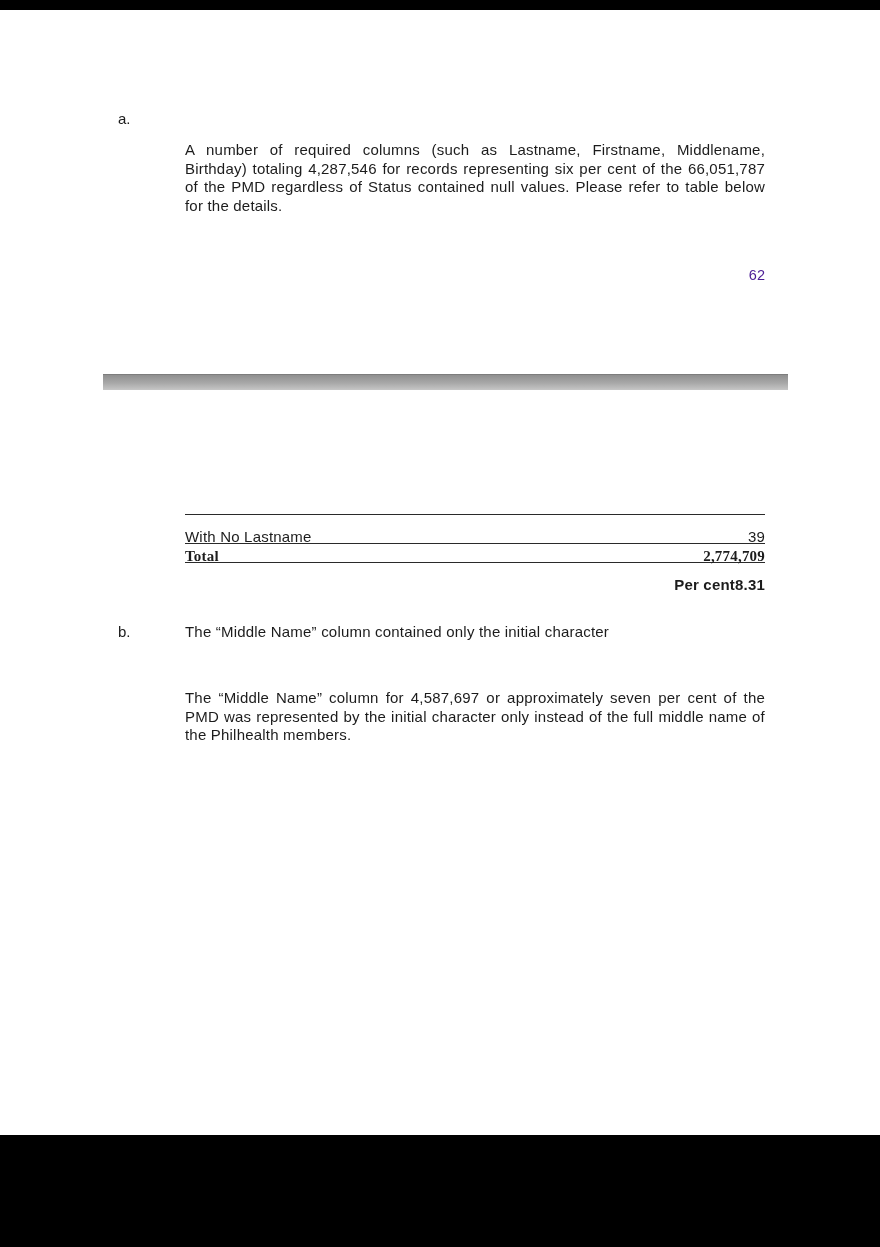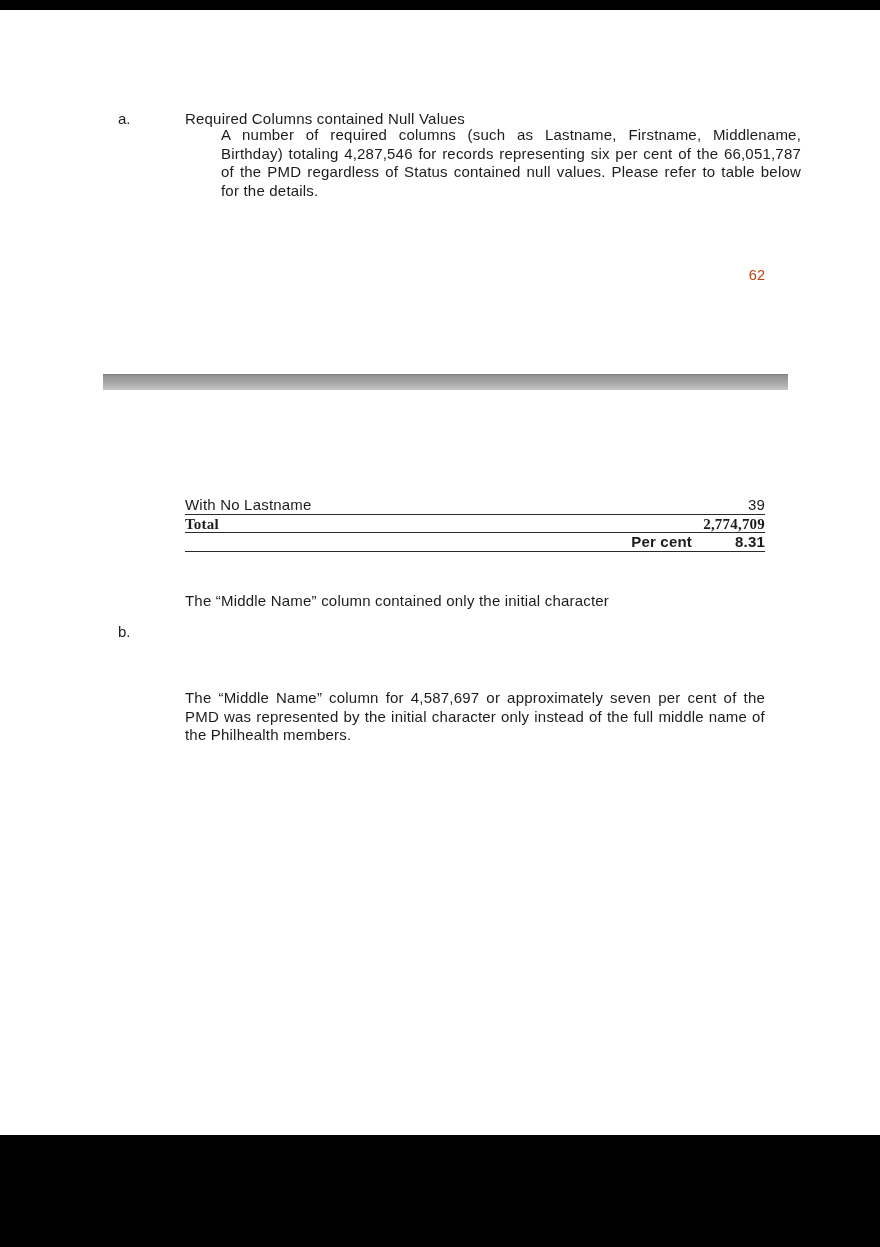--- a/index.html
+++ b/index.html
@@ -50,21 +50,21 @@
     letter-spacing: 0.2px;
     text-align: justify;
     text-justify: inter-word;
     color: #1c1c1c;
   }
   .page-number {
     position: absolute;
     right: 115px;
     top: 257px;
     font-size: 14.5px;
-    color: #c2410c;
+    color: #4c1d95;
   }
   .page-divider {
     position: absolute;
     left: 103px;
     top: 364px;
     width: 685px;
     height: 16px;
     border-top: 1px solid #7d7d7d;
     background: linear-gradient(to bottom, #8f8f8f 0%, #a9a9a9 55%, #c6c6c6 100%);
   }
@@ -75,26 +75,25 @@
     width: 580px;
     font-size: 15px;
     letter-spacing: 0.2px;
   }
   .trow {
     display: flex;
     justify-content: space-between;
     align-items: baseline;
     height: 18px;
     line-height: 18px;
-    gap: 43px;
   }
-  .trow .tvalue { text-align: right; }
+  .trow .tvalue { text-align: right; margin-top: 32px; }
   .trow.total {
     font-weight: bold;
-    height: 19px;
+    height: 30px;
     line-height: 18px;
     border-top: 1.5px solid #2a2a2a;
     border-bottom: 1.5px solid #2a2a2a;
     font-family: Liberation Serif, serif;
   }
   .trow.percent {
     font-weight: bold;
     height: 19px;
     line-height: 18px;
     border-bottom: 1.5px solid #2a2a2a;
@@ -104,23 +103,22 @@
 </head>
 <body>
 
 <div class="screen">
   <div class="letterbox top"></div>
 
   <div class="page">
 
     <div class="section-label" style="top: 100px;">a.</div>
 
-    <div class="section-heading" style="top: 100px;">Required Columns contained Null Values</div>
 
-    <div class="paragraph" style="top: 116px; margin-left: 36px;">A number of required columns (such as Lastname, Firstname, Middlename, Birthday) totaling 4,287,546 for records representing six per cent of the 66,051,787 of the PMD regardless of Status contained null values. Please refer to table below for the details.</div>
+    <div class="paragraph" style="top: 131px;">A number of required columns (such as Lastname, Firstname, Middlename, Birthday) totaling 4,287,546 for records representing six per cent of the 66,051,787 of the PMD regardless of Status contained null values. Please refer to table below for the details.</div>
 
     <div class="page-number">62</div>
 
     <div class="page-divider"></div>
 
     <div class="data-table">
       <div class="trow">
         <span class="tlabel">With No Lastname</span>
         <span class="tvalue">39</span>
       </div>
@@ -129,20 +127,20 @@
         <span class="tvalue">2,774,709</span>
       </div>
       <div class="trow percent">
         <span class="tlabel">Per cent</span>
         <span class="tvalue">8.31</span>
       </div>
     </div>
 
     <div class="section-label" style="top: 613px;">b.</div>
 
-    <div class="section-heading" style="top: 582px;">The “Middle Name” column contained only the initial character</div>
+    <div class="section-heading" style="top: 613px;">The “Middle Name” column contained only the initial character</div>
 
     <div class="paragraph" style="top: 679px;">The “Middle Name” column for 4,587,697 or approximately seven per cent of the PMD was represented by the initial character only instead of the full middle name of the Philhealth members.</div>
 
   </div>
 
   <div class="letterbox bottom"></div>
 </div>
 
 </body></html>

